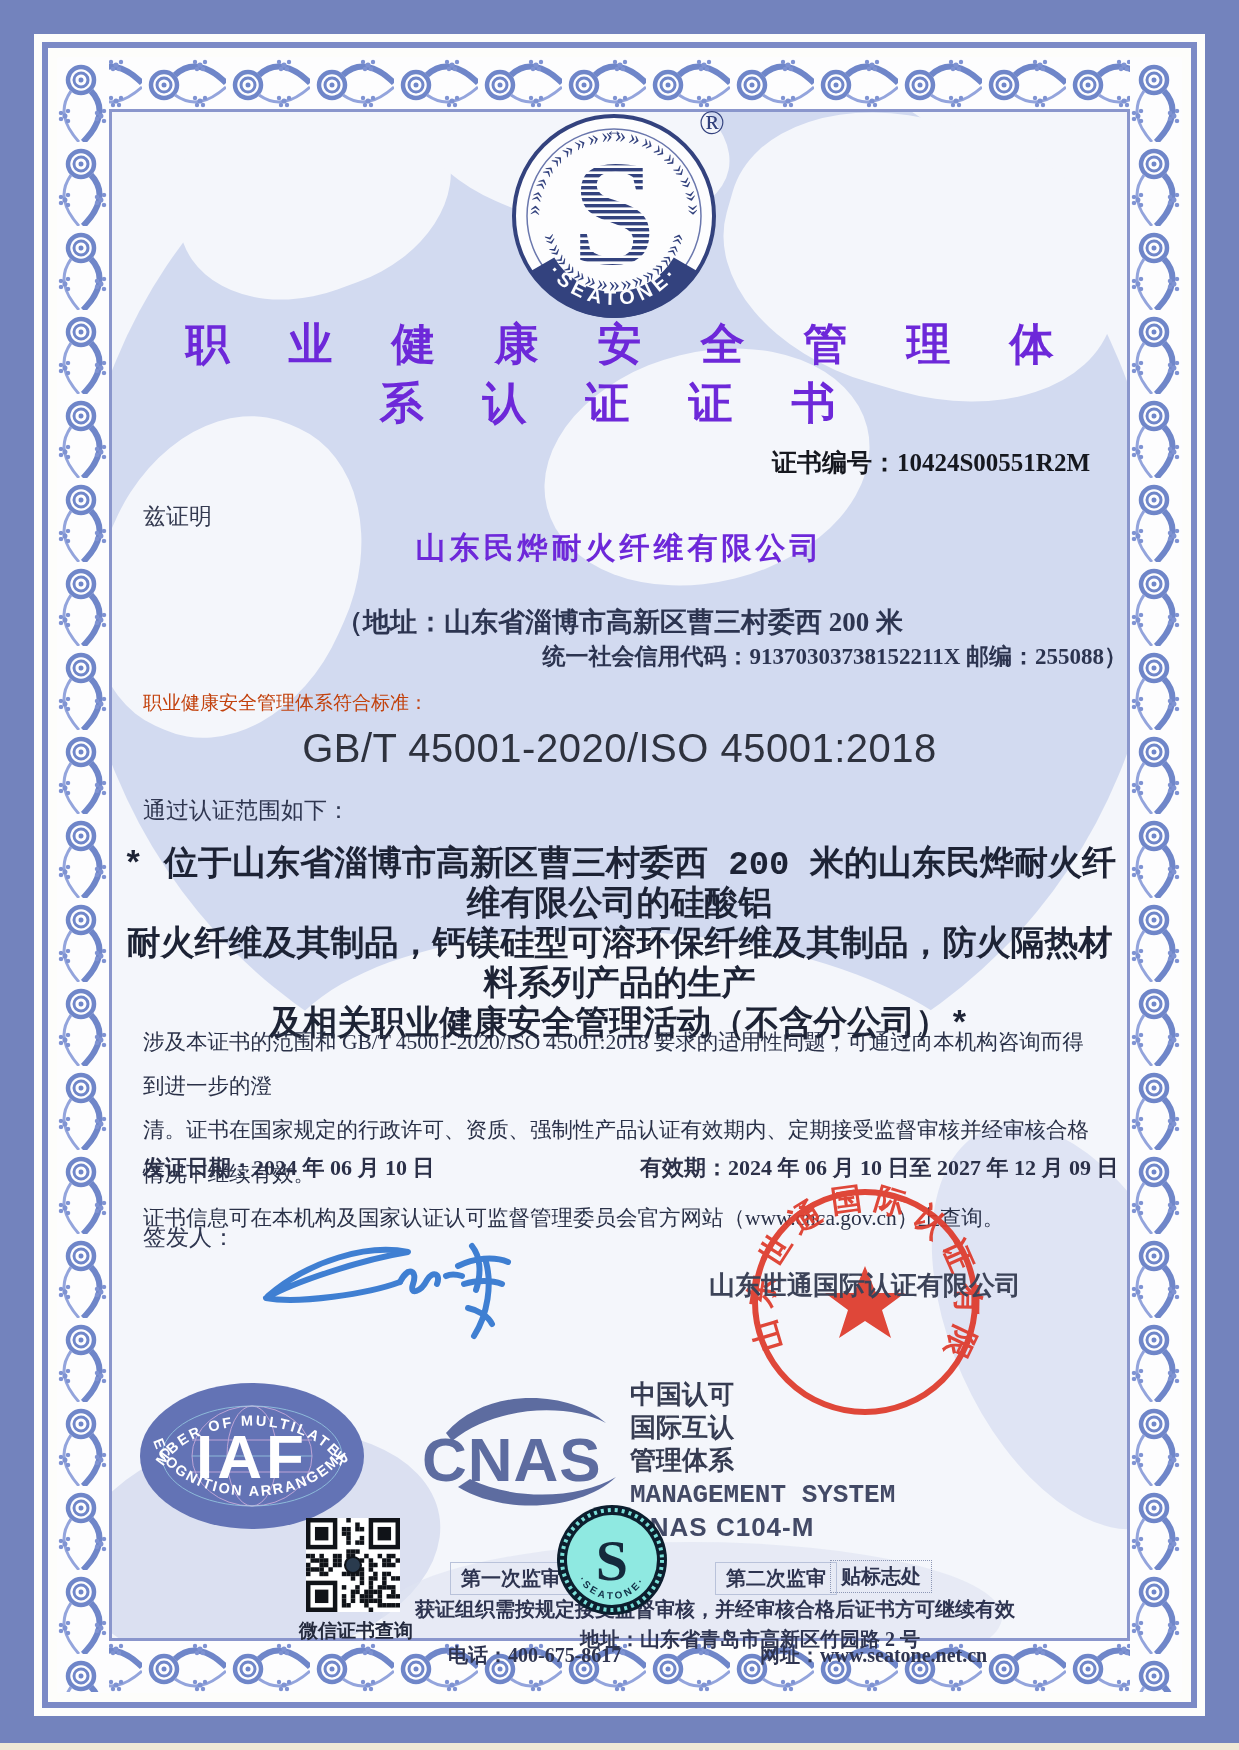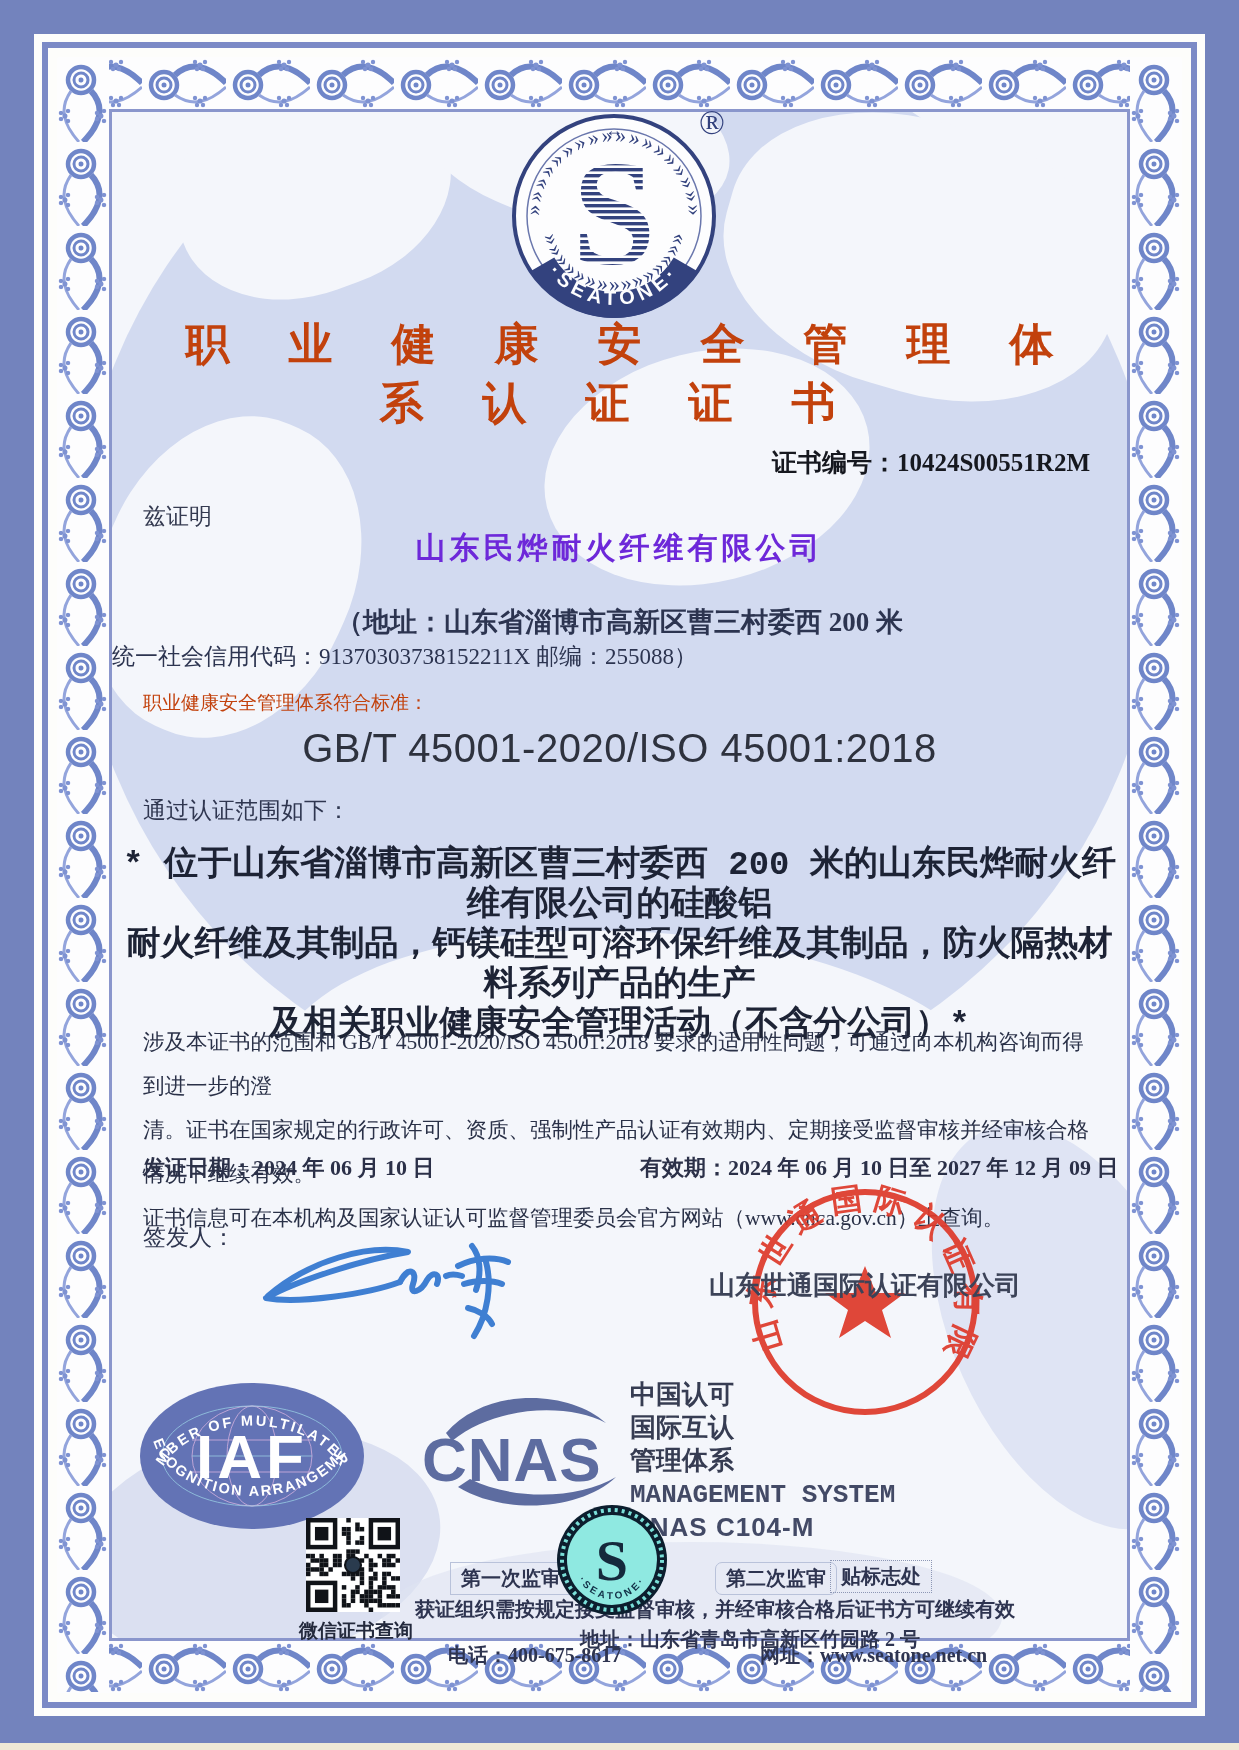--- a/index.html
+++ b/index.html
@@ -11,27 +11,27 @@
   .frame1{position:absolute;inset:42px;border:6px solid #7b8ac6;box-sizing:border-box;}
   .frame2{position:absolute;inset:109px;border:3px solid #8a96cc;box-sizing:border-box;}
   .cream{position:absolute;left:0;top:1743px;width:1239px;height:7px;background:#efe9d6;}
   .band{position:absolute;background:#fdfdfe;}
   
   .content-bg{position:absolute;left:112px;top:112px;width:1015px;height:1526px;
               background:#f4f6fb;overflow:hidden;}
   .wm{position:absolute;}
   .pre{white-space:pre-line;}
   .title{left:112px;top:315px;width:1015px;text-align:center;font-size:44px;font-weight:700;
-         color:#c2410c;letter-spacing:24px;text-indent:24px;}
+         color:#6d28d9;letter-spacing:24px;text-indent:24px;}
   .certno{top:446px;right:149px;font-size:25px;font-weight:700;color:#16181f;}
   .certify{left:143px;top:501px;font-size:23px;color:#343a50;}
   .company{left:112px;top:528px;width:1015px;text-align:center;font-size:30px;font-weight:700;
            color:#6d28d9;letter-spacing:4px;}
   .addr{left:112px;top:604px;width:1015px;text-align:center;font-size:27px;font-weight:600;color:#2c3450;}
-  .credit{left:112px;top:641px;width:1015px;text-align:left;font-size:23px;font-weight:400;color:#2c3450;}
+  .credit{left:112px;top:641px;width:1015px;text-align:right;font-size:23px;font-weight:700;color:#2c3450;}
   .stdlabel{left:143px;top:690px;font-size:19px;color:#c2410c;}
   .standard{left:112px;top:726px;width:1015px;text-align:center;font-size:40px;color:#2e323e;
             font-family:"Liberation Sans","DejaVu Sans",sans-serif;letter-spacing:0.5px;}
   .scopelabel{left:143px;top:795px;font-size:23px;color:#2f3650;}
   .scope{left:112px;top:845px;width:1015px;text-align:center;font-size:34px;font-weight:700;
          color:#1d2335;line-height:40px;font-family:Liberation Mono, monospace;}
   .legal{left:143px;top:1020px;width:952px;font-size:21.5px;color:#2a3148;line-height:44px;}
   .daterow{font-size:22px;font-weight:600;color:#2b3048;top:1153px;}
   .signer{left:143px;top:1222px;font-size:23px;color:#2f3650;}
   .issuer{left:655px;top:1268px;width:420px;text-align:center;font-size:26px;font-weight:600;
@@ -348,21 +348,21 @@
     <rect x="8.4" y="8.4" width="12.6" height="12.6"></rect>
     <rect x="67.2" y="8.4" width="12.6" height="12.6"></rect>
     <rect x="8.4" y="67.2" width="12.6" height="12.6"></rect>
     <circle cx="44.1" cy="44.1" r="8.5"></circle>
   </g>
   <circle cx="44.1" cy="44.1" r="6.5" fill="#2a3b4e"></circle>
 </svg>
 <div class="abs qr-caption z2">微信证书查询</div>
 
 <div class="footbox foot z2" style="left:450px;top:1532px;">第一次监审</div>
-<div class="footbox foot z2" style="left:715px;top:1532px;border-radius:7px;">第二次监审</div>
+<div class="footbox foot z2" style="left:715px;top:1532px;">第二次监审</div>
 <div class="footbox dotted foot z2" style="left:830px;top:1530px;">贴标志处</div>
 <div class="abs foot z2" style="left:415px;top:1566px;width:680px;">获证组织需按规定接受监督审核，并经审核合格后证书方可继续有效</div>
 <div class="abs foot z2" style="left:420px;top:1596px;width:660px;text-align:center;">地址：山东省青岛市高新区竹园路 2 号</div>
 <div class="abs foot z2" style="left:448px;top:1612px;">电话：400-675-8617</div>
 <div class="abs foot z2" style="left:760px;top:1612px;">网址：www.seatone.net.cn</div>
 
 <svg class="abs z6" style="left:556px;top:1504px;" width="112" height="112" viewBox="0 0 112 112">
   <defs>
       <path id="sealArc" d="M22,74 A38,38 0 0 0 90,74"></path>
     </defs>

